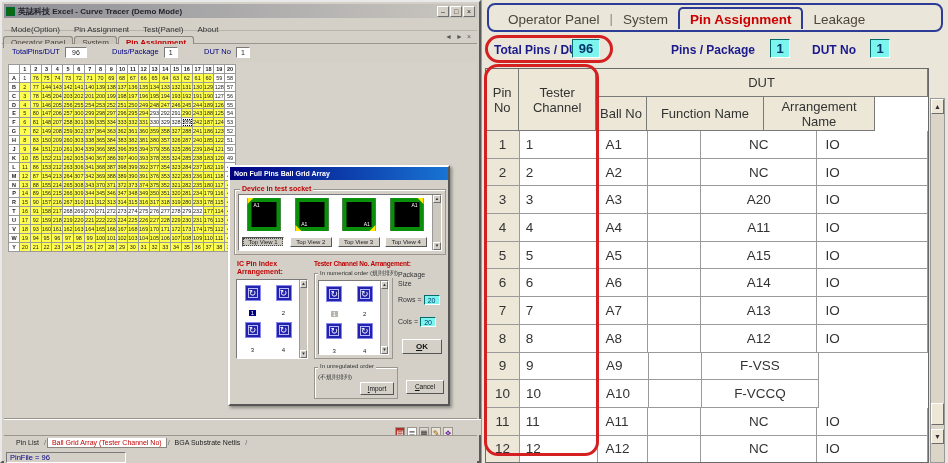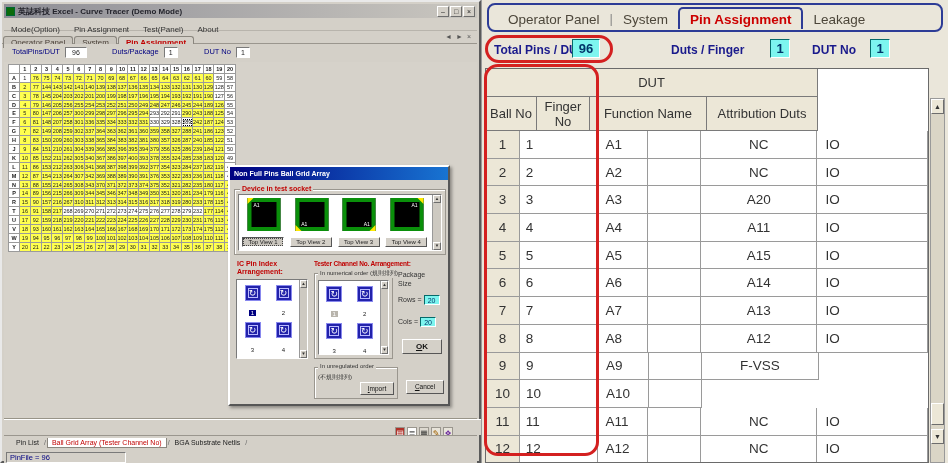--- a/index.html
+++ b/index.html
@@ -723,34 +723,41 @@
         <span class="rtab">Operator Panel</span>
         <span class="rsep">|</span>
         <span class="rtab">System</span>
         <span class="rtab active">Pin Assignment</span>
         <span class="rtab">Leakage</span>
       </div>
 
     <div class="redoval" style="left:3px; top:35px; width:128px; height:28px;"></div>
     <span class="rlabel" style="left:12px; top:43px;">Total Pins / DUT</span>
     <span class="rcyan" style="left:90px; top:39px;"><span class="cyan" style="width:28px">96</span></span>
-    <span class="rlabel" style="left:189px; top:43px;">Duts / Finger</span>
+    <span class="rlabel" style="left:189px; top:43px;">Pins / Package</span>
     <span class="rcyan" style="left:216px; top:39px; left:288px;"><span class="cyan" style="width:20px">1</span></span>
     <span class="rlabel" style="left:330px; top:43px;">DUT No</span>
     <span class="rcyan" style="left:388px; top:39px;"><span class="cyan" style="width:20px">1</span></span>
 
     <div class="rtable">
       <div class="hrow">
+        <div class="hcell" style="width:34px; height:62px;">
+          <span>Pin</span>
+          <span>No</span>
+        </div>
+        <div class="hcell" style="width:78px; height:62px;">
+          <span>Tester</span>
+          <span>Channel</span>
+        </div>
         <div style="width:332px;">
           <div class="hcell" style="width:332px; height:28px;">DUT</div>
           <div class="hrow">
             <div class="hcell" style="width:51px; height:34px;">Ball No</div>
-            <div class="hcell" style="width:53px; height:34px;">Finger No</div>
             <div class="hcell" style="width:117px; height:34px;">Function Name</div>
-            <div class="hcell" style="width:111px; height:34px;">Attribution Duts</div>
+            <div class="hcell" style="width:111px; height:34px;">Arrangement Name</div>
           </div>
         </div>
       </div>
       <div id="rtbody">
           <div class="trow">
             <div class="tcell c-pin">1</div>
             <div class="tcell c-tester">1</div>
             <div class="tcell c-ball">A1</div>
             <div class="tcell c-finger"></div>
             <div class="tcell c-func">NC</div>
@@ -817,20 +824,21 @@
             <div class="tcell c-tester">9</div>
             <div class="tcell c-ball">A9</div>
             <div class="tcell c-finger"></div>
             <div class="tcell c-func">F-VSS</div>
           </div>
           <div class="trow">
             <div class="tcell c-pin">10</div>
             <div class="tcell c-tester">10</div>
             <div class="tcell c-ball">A10</div>
             <div class="tcell c-finger"></div>
+            <div class="tcell c-func">F-VCCQ</div>
           </div>
           <div class="trow">
             <div class="tcell c-pin">11</div>
             <div class="tcell c-tester">11</div>
             <div class="tcell c-ball">A11</div>
             <div class="tcell c-finger"></div>
             <div class="tcell c-func">NC</div>
             <div class="tcell c-attr">IO</div>
           </div>
           <div class="trow">

